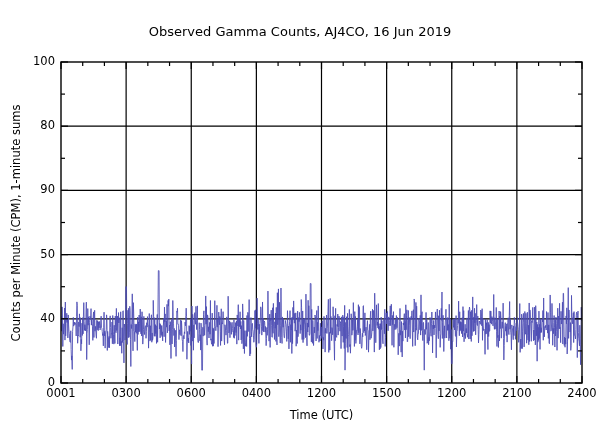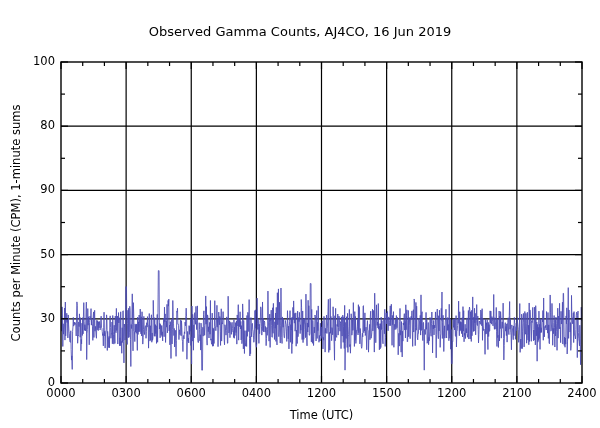--- a/index.html
+++ b/index.html
@@ -191,28 +191,28 @@
         <line x1="560.2916666666667" y1="367" x2="560.2916666666667" y2="363" stroke="#000000" stroke-width="1.2"></line>
         <line x1="560.2916666666667" y1="46" x2="560.2916666666667" y2="50" stroke="#000000" stroke-width="1.2"></line>
         <line x1="582" y1="367" x2="582" y2="360" stroke="#000000" stroke-width="1.2"></line>
         <line x1="582" y1="46" x2="582" y2="53" stroke="#000000" stroke-width="1.2"></line>
       </g>
     <rect id="plot-frame" x="61" y="46" width="521" height="321" fill="none" stroke="#000000" stroke-width="1.4"></rect>
   </svg>
 
   <div id="ytick-labels">
       <div class="ytick-label" style="left: 15px; top: 361px;">0</div>
-      <div class="ytick-label" style="left: 15px; top: 296.8px;">30</div>
+      <div class="ytick-label" style="left: 15px; top: 296.8px;">40</div>
       <div class="ytick-label" style="left: 15px; top: 232.6px;">50</div>
       <div class="ytick-label" style="left: 15px; top: 168.4px;">90</div>
       <div class="ytick-label" style="left: 15px; top: 104.2px;">80</div>
       <div class="ytick-label" style="left: 15px; top: 40px;">100</div>
     </div>
   <div id="xtick-labels">
-      <div class="xtick-label" style="left: 31px; top: 372px;">0000</div>
+      <div class="xtick-label" style="left: 31px; top: 372px;">0001</div>
       <div class="xtick-label" style="left: 96.125px; top: 372px;">0300</div>
       <div class="xtick-label" style="left: 161.25px; top: 372px;">0600</div>
       <div class="xtick-label" style="left: 226.375px; top: 372px;">0400</div>
       <div class="xtick-label" style="left: 291.5px; top: 372px;">1200</div>
       <div class="xtick-label" style="left: 356.625px; top: 372px;">1500</div>
       <div class="xtick-label" style="left: 421.75px; top: 372px;">1200</div>
       <div class="xtick-label" style="left: 486.875px; top: 372px;">2100</div>
       <div class="xtick-label" style="left: 552px; top: 372px;">2400</div>
     </div>
 

